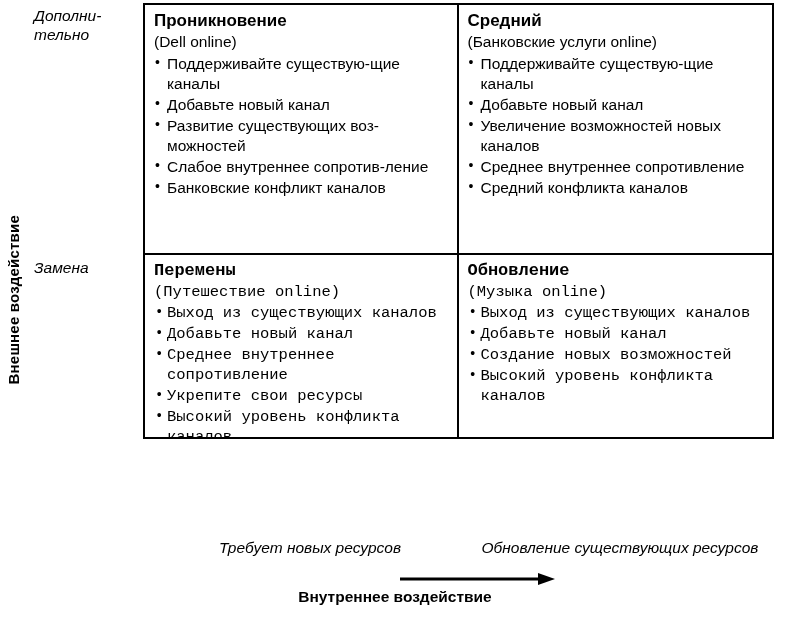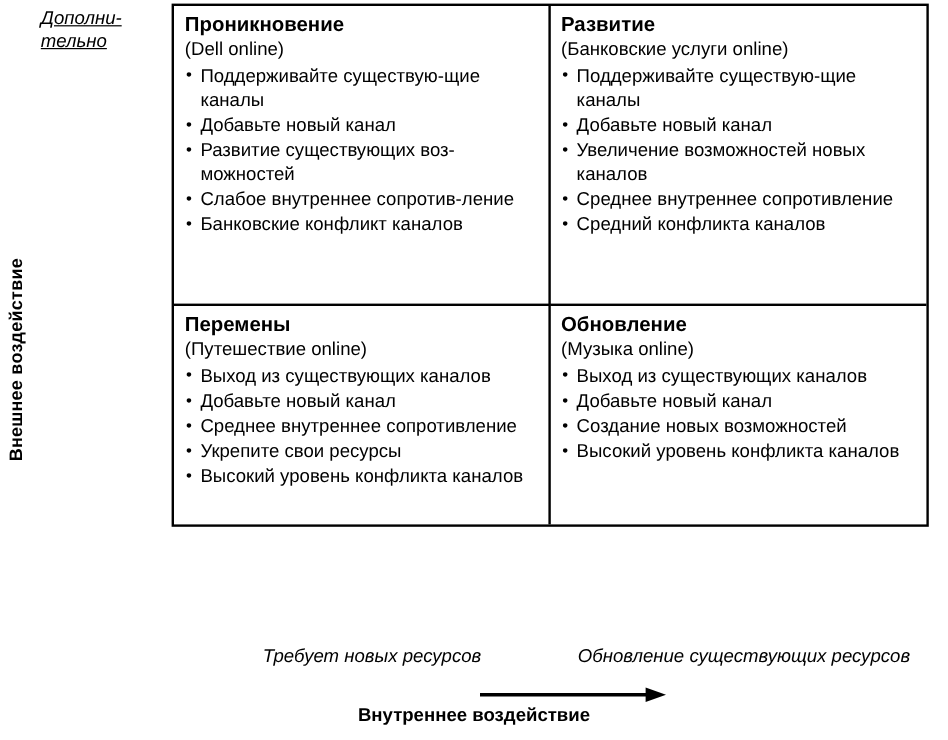--- a/index.html
+++ b/index.html
@@ -46,21 +46,20 @@
 
   
   .row-header {
     position: absolute;
     left: 34px;
     width: 108px;
     font-style: italic;
     font-size: 15.5px;
     line-height: 1.25;
     text-align: left;
-    text-decoration: underline;
   }
   .row-header.r0 { top: 6px; }
   .row-header.r1 { top: 258px; }
 
   
   .matrix {
     position: absolute;
     left: 143px;
     top: 3px;
     width: 631px;
@@ -72,21 +71,21 @@
     grid-template-rows: 250px 1fr;
   }
   .cell {
     border-right: 2.5px solid #000;
     border-bottom: 2.5px solid #000;
     box-sizing: border-box;
     padding: 6px 8px 4px 9px;
     overflow: hidden;
   }
   .cell.col-last { border-right: none; }
-  .cell.row-last { border-bottom: none; }
+  .cell.row-last { border-bottom: none; font-family: Liberation Mono, monospace; }
 
   .cell-title {
     font-weight: bold;
     font-size: 17px;
     line-height: 1.15;
     margin: 0 0 2px 0;
   }
   .cell-subtitle {
     font-size: 15.5px;
     line-height: 1.2;
@@ -146,37 +145,40 @@
 
 <div id="diagram">
 
   <div class="y-axis-label">
     <span>Внешнее воздействие</span>
   </div>
 
   <div class="row-header r0">
     <span>Дополни-<br>тельно</span>
   </div>
+  <div class="row-header r1">
+    <span>Замена</span>
+  </div>
 
   <div class="matrix">
 
     <div class="cell">
       <div class="cell-title">Проникновение</div>
       <div class="cell-subtitle">(Dell online)</div>
       <ul class="bullets">
         <li>Поддерживайте существую-щие каналы</li>
         <li>Добавьте новый канал</li>
         <li>Развитие существующих воз-можностей</li>
         <li>Слабое внутреннее сопротив-ление</li>
         <li>Банковские конфликт каналов</li>
       </ul>
     </div>
 
     <div class="cell col-last">
-      <div class="cell-title">Развитие</div>
+      <div class="cell-title">Средний</div>
       <div class="cell-subtitle">(Банковские услуги online)</div>
       <ul class="bullets">
         <li>Поддерживайте существую-щие каналы</li>
         <li>Добавьте новый канал</li>
         <li>Увеличение возможностей новых каналов</li>
         <li>Среднее внутреннее сопротивление</li>
         <li>Средний конфликта каналов</li>
       </ul>
     </div>
 

